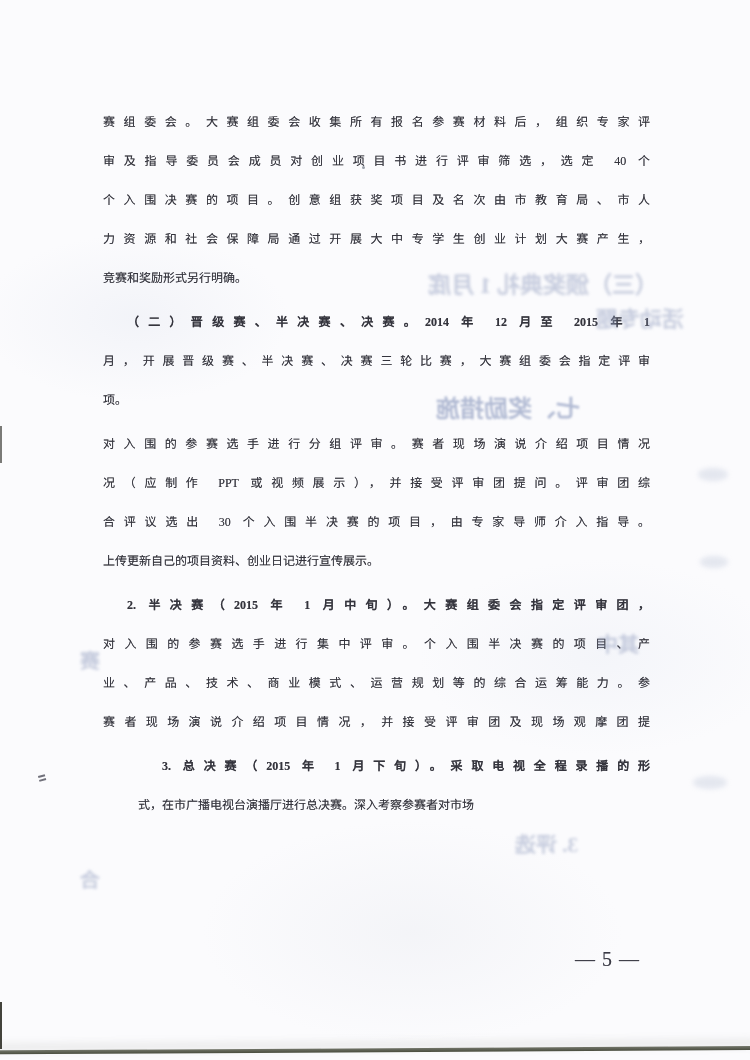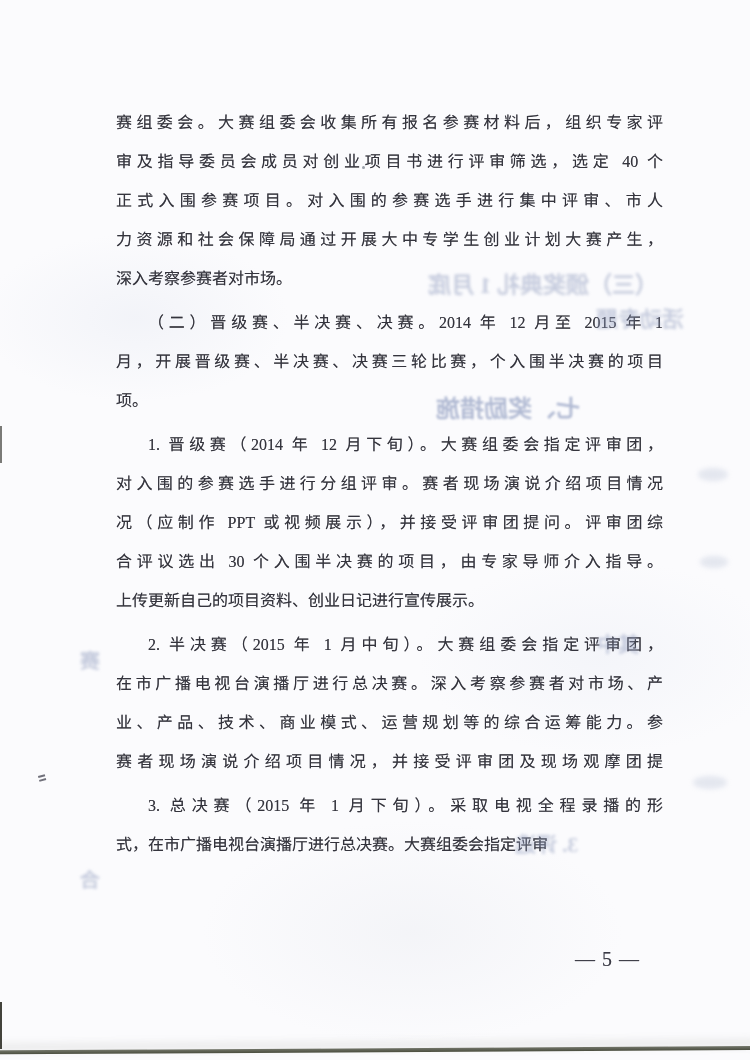--- a/index.html
+++ b/index.html
@@ -8,29 +8,29 @@
     background:
       radial-gradient(220px 120px at 18% 30%, rgba(226,230,240,0.35), rgba(226,230,240,0) 70%),
       radial-gradient(260px 140px at 80% 62%, rgba(228,232,242,0.30), rgba(228,232,242,0) 70%),
       radial-gradient(300px 160px at 55% 88%, rgba(230,232,238,0.35), rgba(230,232,238,0) 70%),
       linear-gradient(#fbfbfd,#fbfbfd);
     font-family:"Liberation Serif","DejaVu Serif",serif;
   }
   .page{position:absolute;inset:0;}
   
   .text-block{
-    position:absolute;left:116px;top:103px;width:547px;
-    font-size:16px;line-height:39px;color:#34343d;
+    position:absolute;left:103px;top:103px;width:547px;
+    font-size:12px;line-height:39px;color:#34343d;
     text-shadow:0 0 0.5px rgba(52,52,61,0.55);
   }
   .para{margin:0 0 5px 0;}
-  .para:last-child{margin-bottom:0;}
+  .para:last-child{margin-bottom:0;margin-left:35px;}
   .line{text-align:justify;text-align-last:justify;white-space:normal;}
   .line.last{text-align:left;text-align-last:auto;}
-  .line.indent{text-indent:2em;}
+  .line.indent{text-indent:2em;font-weight:bold;}
   
   .page-number{
     position:absolute;left:575px;top:948px;width:80px;
     font-size:20px;color:#3a3a45;letter-spacing:1px;
     text-shadow:0 0 0.5px rgba(52,52,61,0.5);
   }
   
   .bleed{
     position:absolute;transform:scaleX(-1);
     color:rgba(148,160,192,0.52);filter:blur(1.5px);
@@ -66,45 +66,44 @@
 </style>
 </head>
 <body>
 
 <div class="page">
 
   <main class="text-block">
       <div class="para">
         <div class="line">赛组委会。大赛组委会收集所有报名参赛材料后，组织专家评</div>
         <div class="line">审及指导委员会成员对创业项目书进行评审筛选，选定 40 个</div>
-        <div class="line">正式入围参赛项目。对入围的参赛选手进行集中评审、市人</div>
+        <div class="line">个入围决赛的项目。创意组获奖项目及名次由市教育局、市人</div>
         <div class="line">力资源和社会保障局通过开展大中专学生创业计划大赛产生，</div>
-        <div class="line last">深入考察参赛者对市场。</div>
+        <div class="line last">竞赛和奖励形式另行明确。</div>
       </div>
       <div class="para">
         <div class="line indent">（二）晋级赛、半决赛、决赛。2014 年 12 月至 2015 年 1</div>
-        <div class="line">月，开展晋级赛、半决赛、决赛三轮比赛，个入围半决赛的项目</div>
+        <div class="line">月，开展晋级赛、半决赛、决赛三轮比赛，大赛组委会指定评审</div>
         <div class="line last">项。</div>
       </div>
       <div class="para">
-        <div class="line indent">1. 晋级赛（2014 年 12 月下旬）。大赛组委会指定评审团，</div>
         <div class="line">对入围的参赛选手进行分组评审。赛者现场演说介绍项目情况</div>
         <div class="line">况（应制作 PPT 或视频展示），并接受评审团提问。评审团综</div>
         <div class="line">合评议选出 30 个入围半决赛的项目，由专家导师介入指导。</div>
         <div class="line last">上传更新自己的项目资料、创业日记进行宣传展示。</div>
       </div>
       <div class="para">
         <div class="line indent">2. 半决赛（2015 年 1 月中旬）。大赛组委会指定评审团，</div>
-        <div class="line">在市广播电视台演播厅进行总决赛。深入考察参赛者对市场、产</div>
+        <div class="line">对入围的参赛选手进行集中评审。个入围半决赛的项目、产</div>
         <div class="line">业、产品、技术、商业模式、运营规划等的综合运筹能力。参</div>
         <div class="line">赛者现场演说介绍项目情况，并接受评审团及现场观摩团提</div>
       </div>
       <div class="para">
         <div class="line indent">3. 总决赛（2015 年 1 月下旬）。采取电视全程录播的形</div>
-        <div class="line last">式，在市广播电视台演播厅进行总决赛。大赛组委会指定评审</div>
+        <div class="line last">式，在市广播电视台演播厅进行总决赛。深入考察参赛者对市场</div>
       </div>
     </main>
 
   <div class="page-number">— 5 —</div>
 
   <div class="bleed bleed-a1">（三）颁奖典礼 1 月底</div>
   <div class="bleed bleed-a2">活动专题</div>
   <div class="bleed bleed-a3">七、奖励措施</div>
   <div class="bleed bleed-a4">其中</div>
   <div class="bleed bleed-a5">3. 评选</div>

